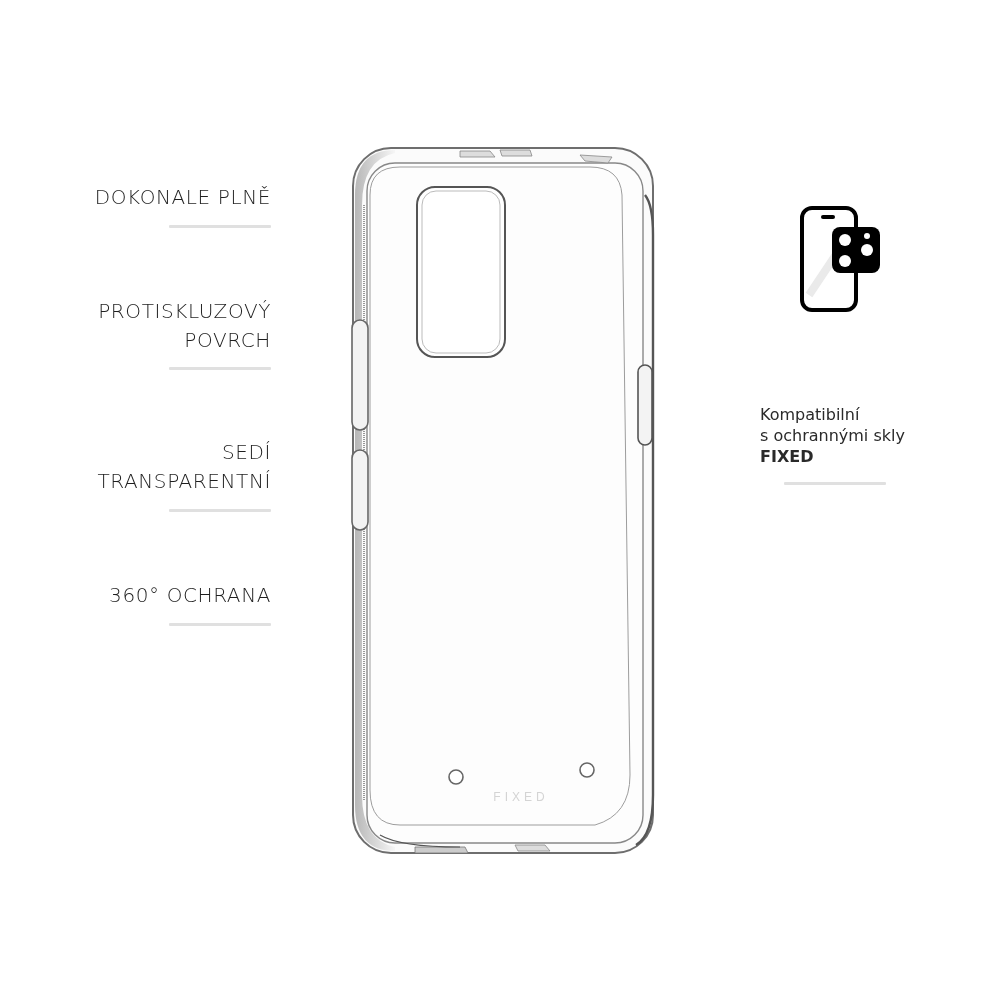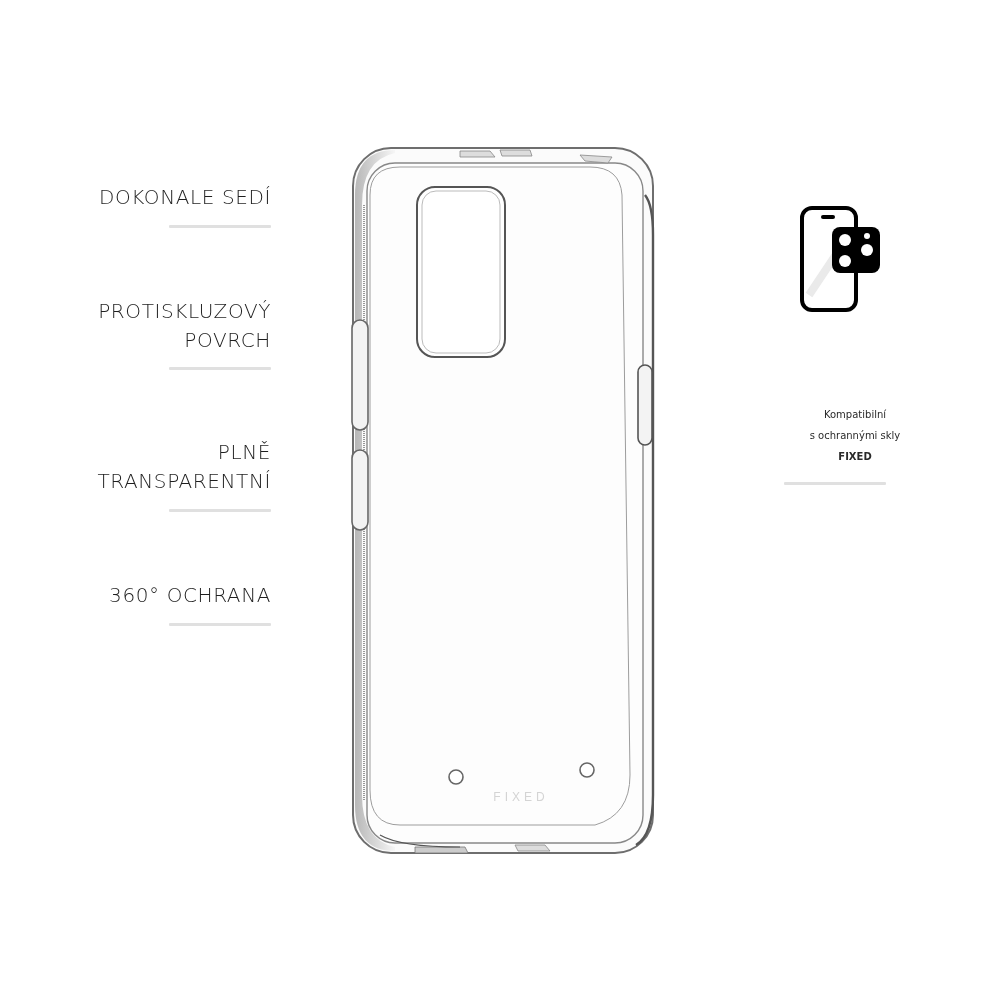--- a/index.html
+++ b/index.html
@@ -10,40 +10,40 @@
     .feature .label { font-size: 20px; line-height: 29px; letter-spacing: 0.6px; color: #1f1f1f;
                       font-weight: 300; white-space: pre-line; }
     .divider { position: absolute; height: 3px; background: #e0e0e0; border-radius: 1px; }
 
     #case-wrap { position: absolute; left: 340px; top: 135px; width: 330px; height: 730px; }
     #case-wrap svg { width: 330px; height: 730px; display: block; }
 
     #glass-icon { position: absolute; left: 799px; top: 205px; width: 84px; height: 108px; }
     .gf-title { position: absolute; left: 760px; width: 190px; top: 344px; text-align: center;
                 font-size: 18px; line-height: 26px; font-weight: bold; letter-spacing: 0.5px; color: #1a1a1a; }
-    .gf-sub { position: absolute; left: 760px; width: 190px; top: 404px; text-align: center;
-              font-size: 10px; line-height: 21px; color: #2a2a2a; }
+    .gf-sub { position: absolute; left: 760px; width: 190px; top: 404px; 
+              font-size: 16px; line-height: 21px; color: #2a2a2a; }
     .gf-brand { font-weight: bold; display: block; }
   </style>
 </head>
 <body>
 
 <div class="feature" style="top:183px;">
-  <div class="label">DOKONALE SEDÍ</div>
+  <div class="label">DOKONALE PLNĚ</div>
 </div>
 <div class="divider" style="left:169px; top:225px; width:102px;"></div>
 
 <div class="feature" style="top:297px;">
   <div class="label">PROTISKLUZOVÝ
 POVRCH</div>
 </div>
 <div class="divider" style="left:169px; top:367px; width:102px;"></div>
 
 <div class="feature" style="top:438px;">
-  <div class="label">PLNĚ
+  <div class="label">SEDÍ
 TRANSPARENTNÍ</div>
 </div>
 <div class="divider" style="left:169px; top:509px; width:102px;"></div>
 
 <div class="feature" style="top:581px;">
   <div class="label">360° OCHRANA</div>
 </div>
 <div class="divider" style="left:169px; top:623px; width:102px;"></div>
 
 <div id="case-wrap">

